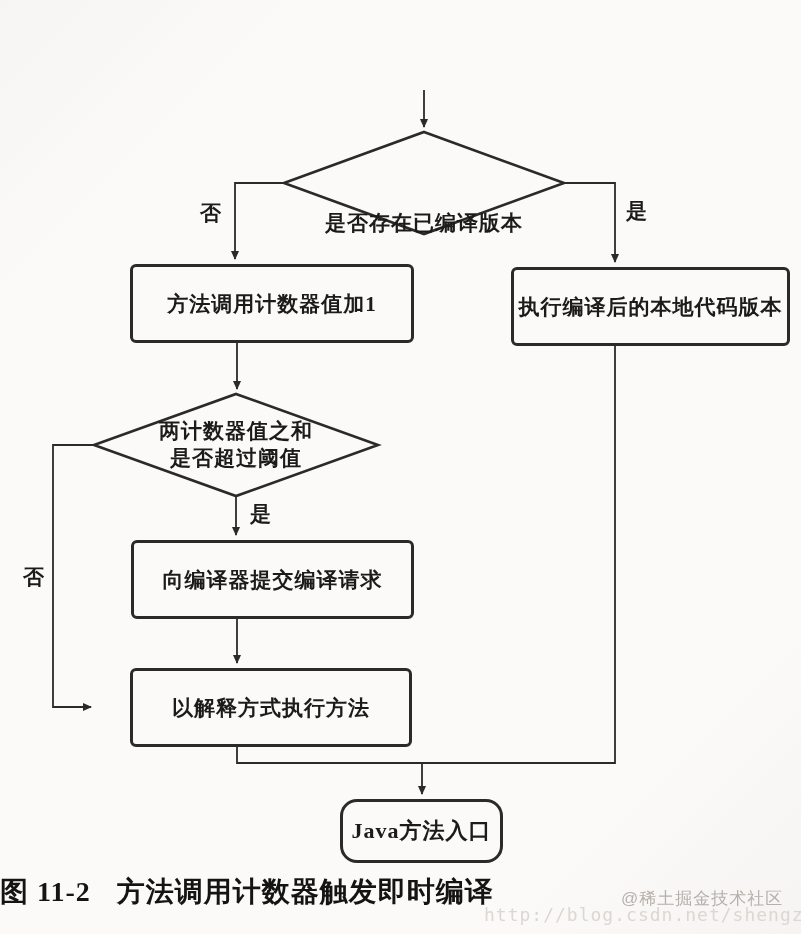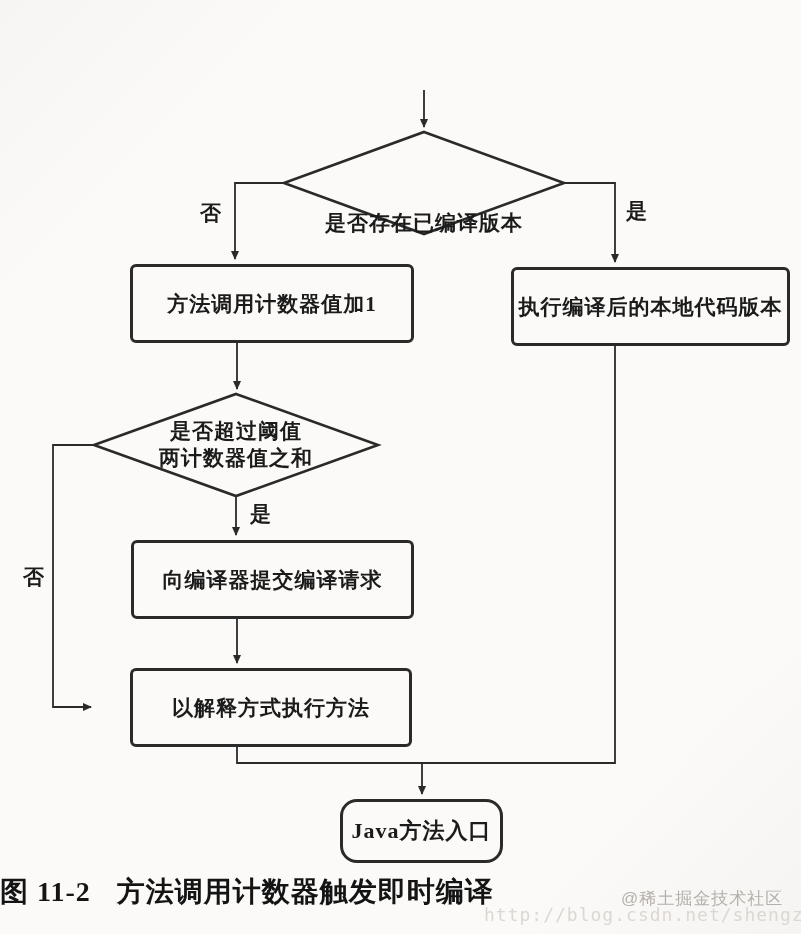--- a/index.html
+++ b/index.html
@@ -82,22 +82,22 @@
   </svg>
 
 
   <div class="diamond-label" style="left:304px;top:170px;width:240px;height:26px;margin-top:40px;">是否存在已编译版本</div>
 
   <div class="node process" style="left:97px;top:264px;width:284px;height:79px;">方法调用计数器值加1</div>
 
   <div class="node process" style="left:478px;top:267px;width:279px;height:79px;">执行编译后的本地代码版本</div>
 
   <div class="diamond-label" style="left:136px;top:418px;width:200px;height:54px;line-height:27px;">
+    <span>两计数器值之和</span>
     <span>是否超过阈值</span>
-    <span>两计数器值之和</span>
   </div>
 
   <div class="node process" style="left:98px;top:540px;width:283px;height:79px;">向编译器提交编译请求</div>
 
   <div class="node process" style="left:97px;top:668px;width:282px;height:79px;">以解释方式执行方法</div>
 
   <div class="node terminal" style="left:340px;top:799px;width:163px;height:64px;">Java方法入口</div>
 
   <div class="edge-label" style="left:200px;top:199px;">否</div>
   <div class="edge-label" style="left:626px;top:197px;">是</div>

